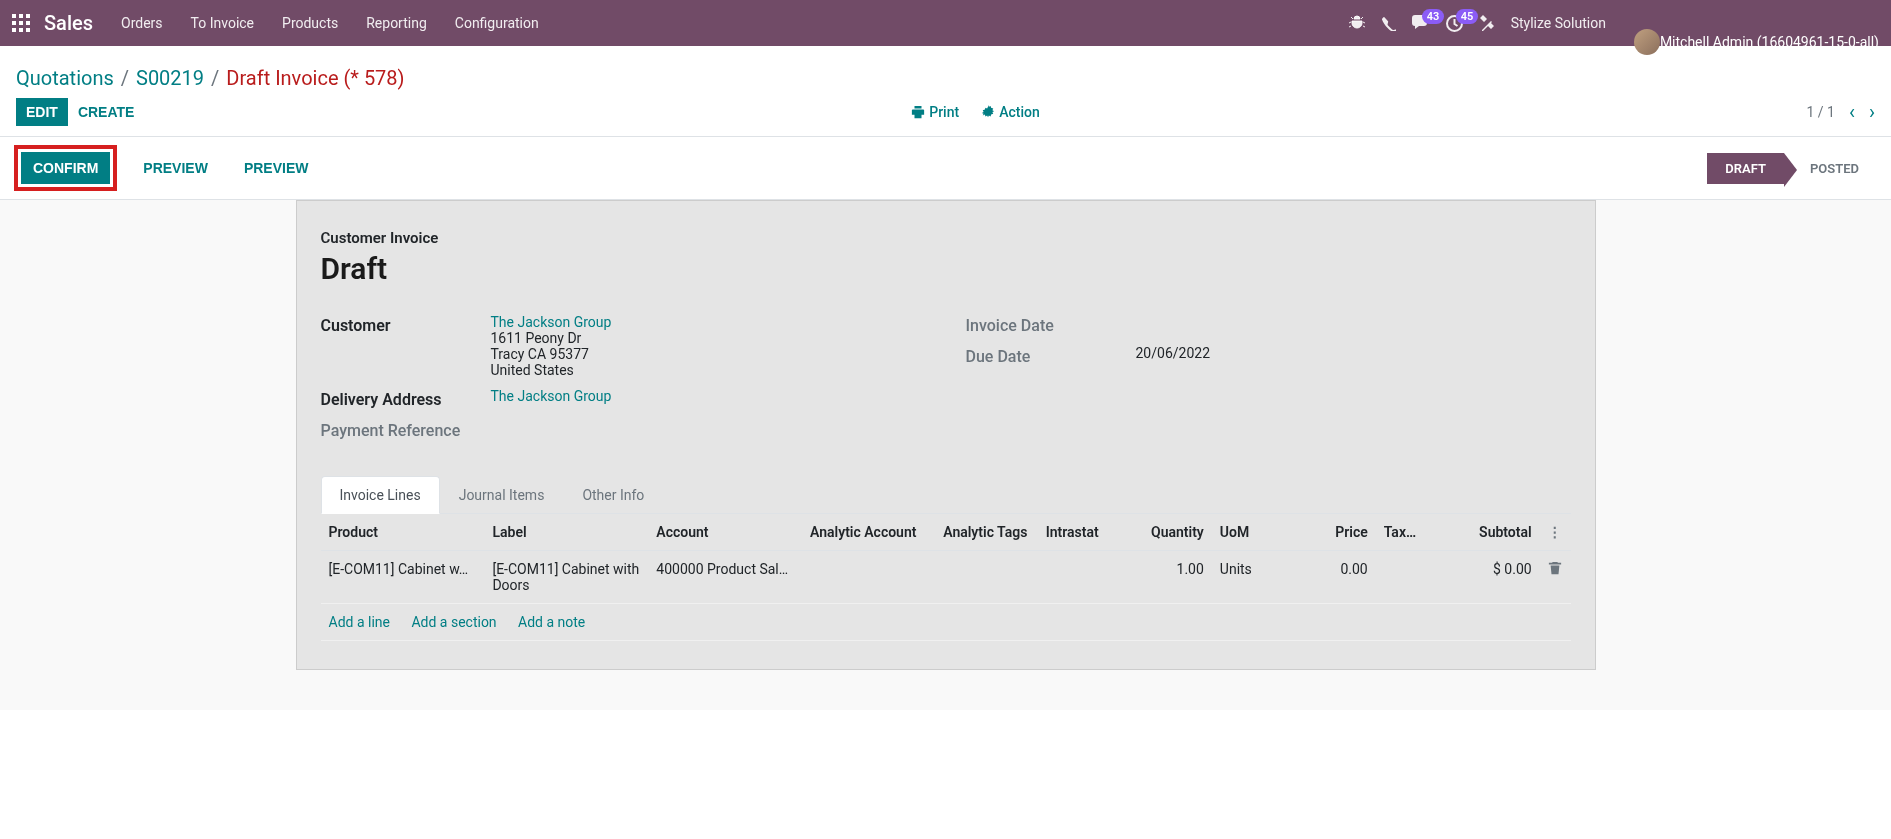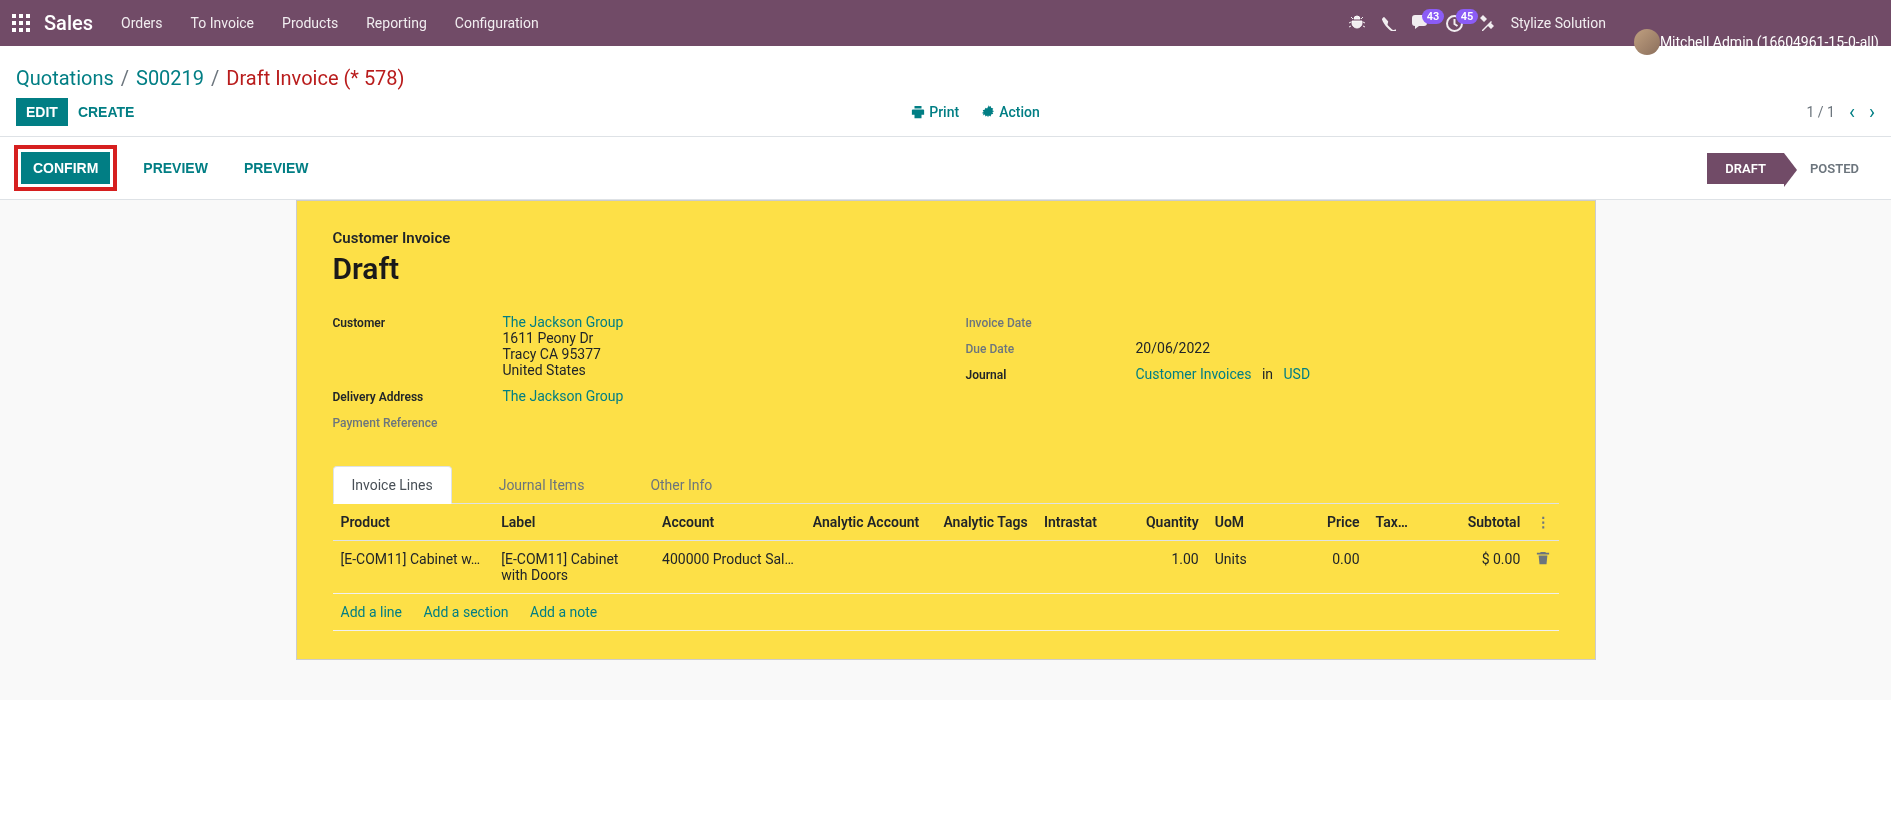--- a/index.html
+++ b/index.html
@@ -38,35 +38,35 @@
   .statusbar-row { border-top: 1px solid #dee2e6; border-bottom: 1px solid #dee2e6; display: flex; align-items: center; justify-content: space-between; padding: 8px 14px; }
   .statusbar-left { display: flex; align-items: center; gap: 16px; }
   .highlight-box { border: 4px solid #d61f1f; padding: 3px; display: inline-block; }
   .status-chevrons { display: flex; align-items: center; }
   .chevron { position: relative; padding: 8px 18px; font-size: 13px; font-weight: 600; color: #6c757d; }
   .chevron.active { background: #714B67; color: #fff; }
   .chevron.active::after { content: ""; position: absolute; right: -13px; top: 0; border-top: 17px solid transparent; border-bottom: 17px solid transparent; border-left: 13px solid #714B67; }
 
   
   .sheet-wrap { background: #f9f9f9; padding: 0 0 40px 0; display: flex; justify-content: center; }
-  .sheet { background: #fde047; border: 1px solid #ccc; width: 1300px; max-width: calc(100% - 260px); margin-top: 0; padding: 28px 36px; }
+  .sheet { background: #e5e5e5; border: 1px solid #ccc; width: 1300px; max-width: calc(100% - 260px); margin-top: 0; padding: 28px 24px; }
   .sheet h3.subtitle { font-size: 15px; font-weight: 600; color: #212529; margin-bottom: 4px; }
   .sheet h1.title { font-size: 30px; font-weight: 600; color: #1a1a1a; margin-bottom: 28px; }
 
   .form-cols { display: flex; gap: 40px; }
   .form-col { flex: 1; }
   .form-row { display: flex; margin-bottom: 6px; align-items: flex-start; }
-  .form-label { width: 170px; font-weight: 600; color: #212529; padding-top: 2px; font-size: 12px; }
+  .form-label { width: 170px; font-weight: 600; color: #212529; padding-top: 2px; font-size: 16px; }
   .form-label.muted { color: #6c757d; font-weight: 500; }
   .form-value { flex: 1; font-size: 14px; color: #212529; }
   .form-value a { color: #017E84; text-decoration: none; }
   .addr-line { color: #212529; }
 
   
-  .tabs { display: flex; border-bottom: 1px solid #dee2e6; margin-top: 30px; gap: 28px; }
+  .tabs { display: flex; border-bottom: 1px solid #dee2e6; margin-top: 30px; }
   .tab { padding: 10px 18px; font-size: 14px; color: #6c757d; cursor: pointer; border: 1px solid transparent; border-bottom: none; margin-bottom: -1px; }
   .tab.active { color: #495057; border-color: #dee2e6; border-bottom: 1px solid #fff; background: #fff; border-radius: 4px 4px 0 0; }
 
   
   table.lines { width: 100%; border-collapse: collapse; margin-top: 0; }
   table.lines th { text-align: left; font-weight: 600; font-size: 14px; padding: 10px 8px; border-bottom: 1px solid #dee2e6; color: #212529; }
   table.lines th.num { text-align: right; }
   table.lines td { padding: 10px 8px; font-size: 14px; vertical-align: top; border-bottom: 1px solid #f0f0f0; }
   table.lines td.num { text-align: right; }
   .kebab { color: #6c757d; cursor: pointer; }
@@ -219,28 +219,20 @@
       </div>
       <div class="form-col">
         <div class="form-row">
           <div class="form-label muted">Invoice Date</div>
           <div class="form-value"></div>
         </div>
         <div class="form-row" style="margin-top:10px">
           <div class="form-label muted">Due Date</div>
           <div class="form-value">20/06/2022</div>
         </div>
-        <div class="form-row" style="margin-top:10px">
-          <div class="form-label">Journal</div>
-          <div class="form-value">
-            <a href="#">Customer Invoices</a>
-            &nbsp;&nbsp;<span>in</span>&nbsp;&nbsp;
-            <a href="#">USD</a>
-          </div>
-        </div>
       </div>
     </div>
 
     <div class="tabs">
       <div class="tab active">Invoice Lines</div>
       <div class="tab">Journal Items</div>
       <div class="tab">Other Info</div>
     </div>
 
     <table class="lines">

